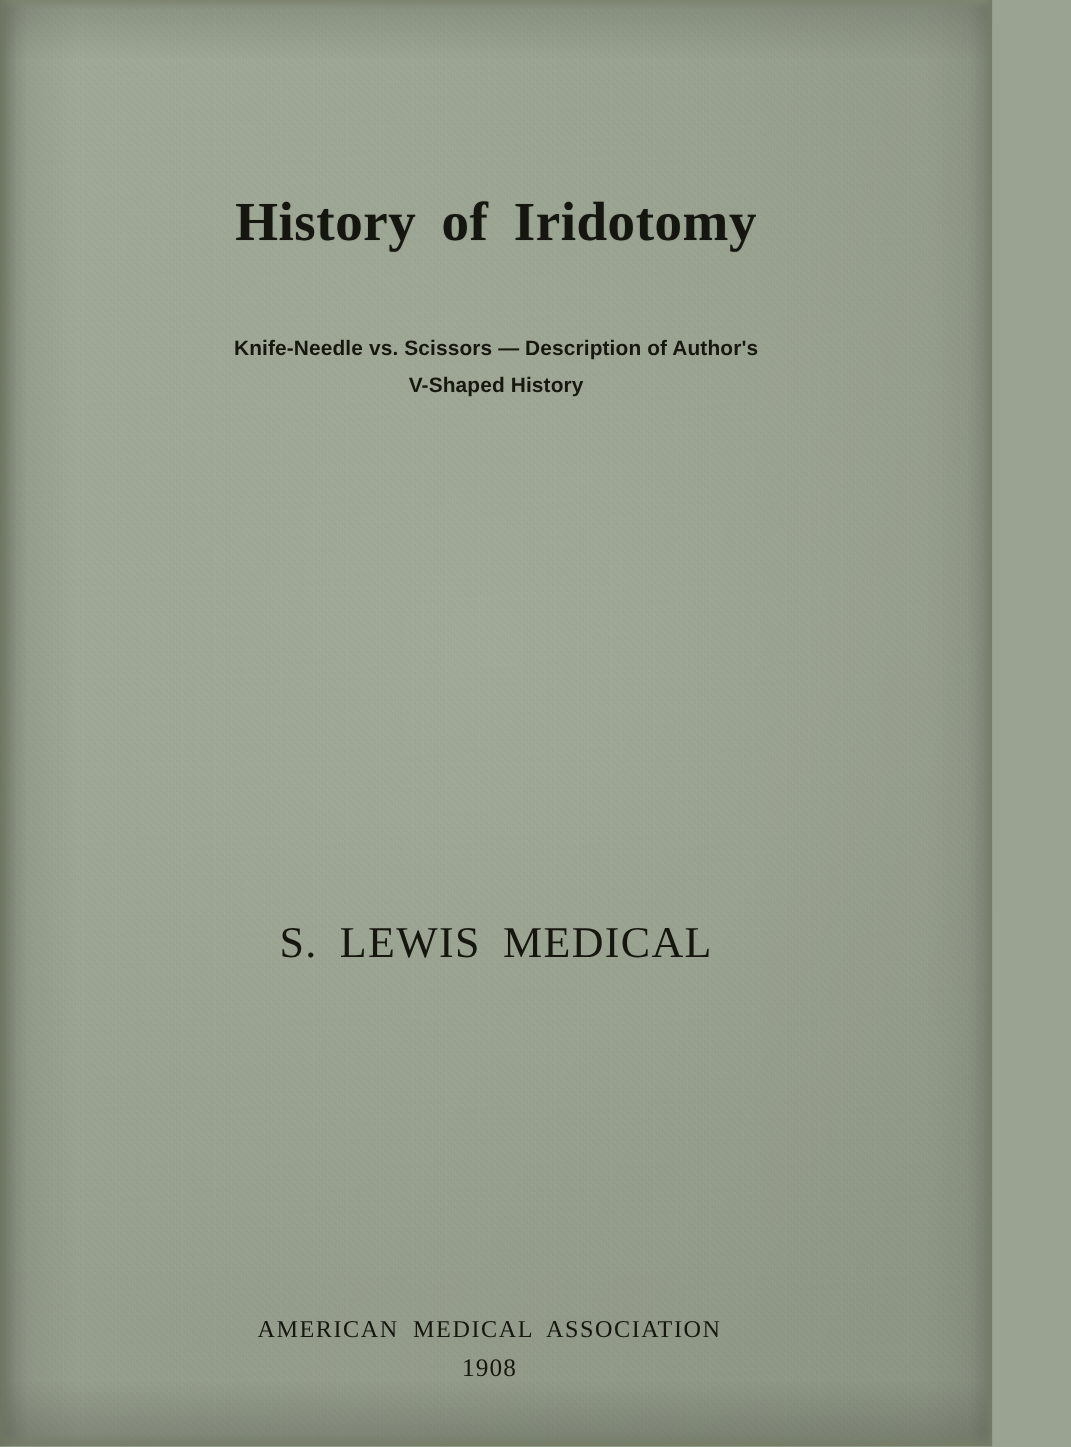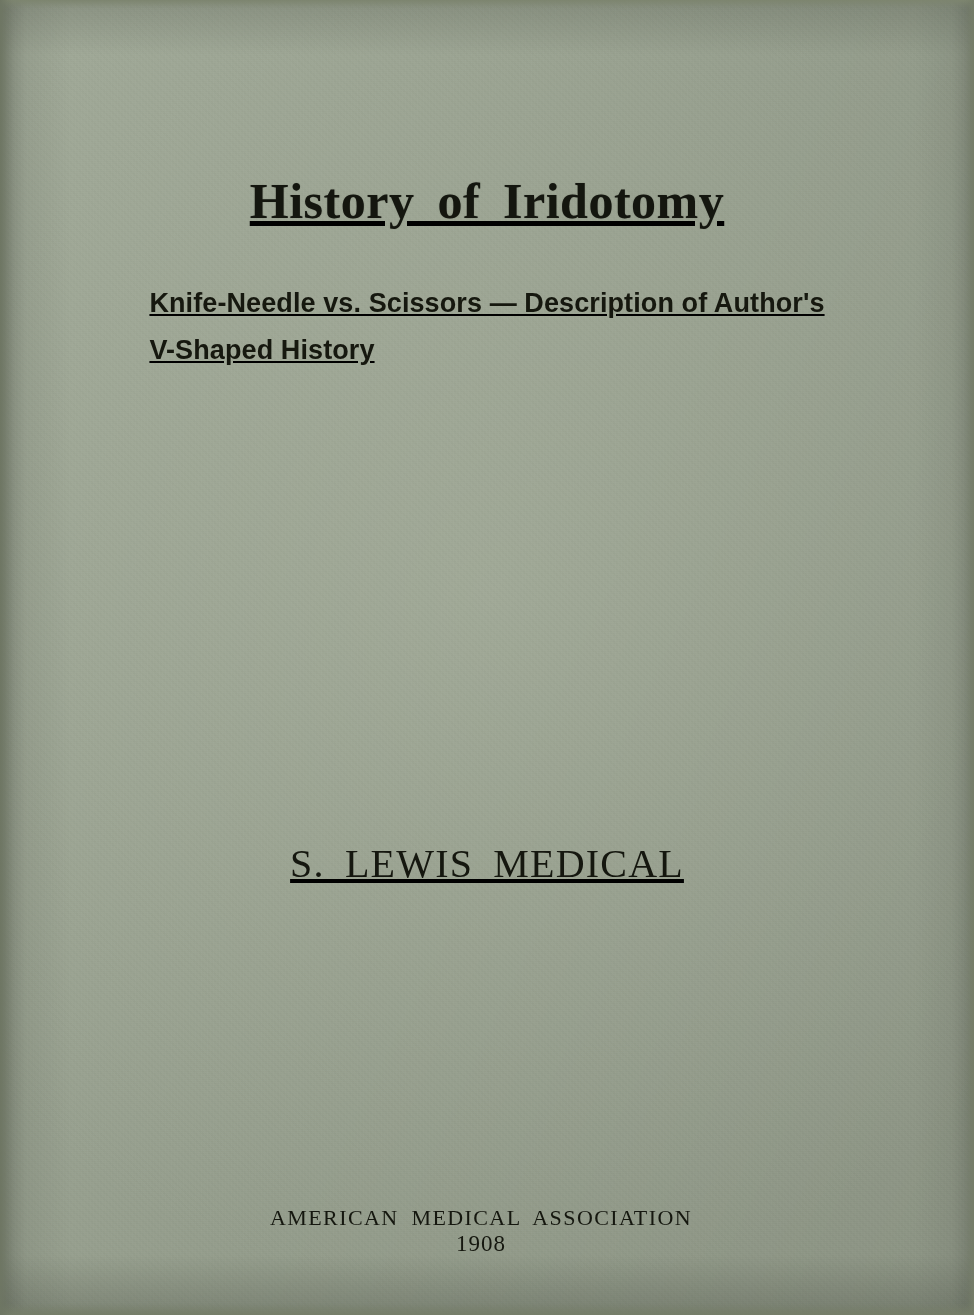--- a/index.html
+++ b/index.html
@@ -10,29 +10,28 @@
     width: 974px;
     height: 1315px;
     overflow: hidden;
     font-family: "Liberation Serif", serif;
     background: #9aa391;
   }
 
   
   .cover {
     position: relative;
-    width: 974px;
+    width: 902px;
     height: 1315px;
     box-sizing: border-box;
     background-color: #9ba492;
     background-image:
       radial-gradient(ellipse 120% 90% at 50% 45%, rgba(170,178,160,0.55) 0%, rgba(155,164,146,0.0) 60%),
       linear-gradient(115deg, rgba(255,255,255,0.05) 0%, rgba(0,0,0,0.05) 55%, rgba(0,0,0,0.10) 100%);
     overflow: hidden;
-    text-decoration: underline;
   }
 
   
   .grain {
     position: absolute;
     inset: 0;
     pointer-events: none;
     opacity: 0.25;
     background-image:
       repeating-linear-gradient(0deg, rgba(255,255,255,0.045) 0px, rgba(255,255,255,0.045) 1px, rgba(0,0,0,0.02) 1px, rgba(0,0,0,0.02) 2px),
@@ -96,26 +95,26 @@
     font-size: 50px;
     font-weight: bold;
     letter-spacing: 0.5px;
     color: #14160f;
     text-align: center;
     word-spacing: 10px;
     text-shadow: 0 0 1px rgba(20,22,15,0.35);
   }
 
   .subtitle {
-    margin-top: 50px;
+    margin-top: 71px;
     font-family: "Liberation Sans", sans-serif;
-    font-size: 27px;
+    font-size: 19px;
     font-weight: bold;
     color: #16180f;
-    text-align: left;
+    text-align: center;
     line-height: 1.75;
     max-width: 760px;
     letter-spacing: 0.1px;
   }
 
   .author {
     margin-top: 465px;
     font-size: 40px;
     font-weight: normal;
     letter-spacing: 1.2px;
@@ -131,20 +130,21 @@
     bottom: 58px;
     text-align: center;
   }
   .publisher {
     font-size: 22px;
     letter-spacing: 1.4px;
     word-spacing: 6px;
     color: #15170f;
   }
   .year {
+    margin-top: 10px;
     font-size: 23px;
     letter-spacing: 1px;
     color: #15170f;
   }
 </style>
 </head>
 <body>
 
 <div class="cover">
   <div class="grain"></div>

